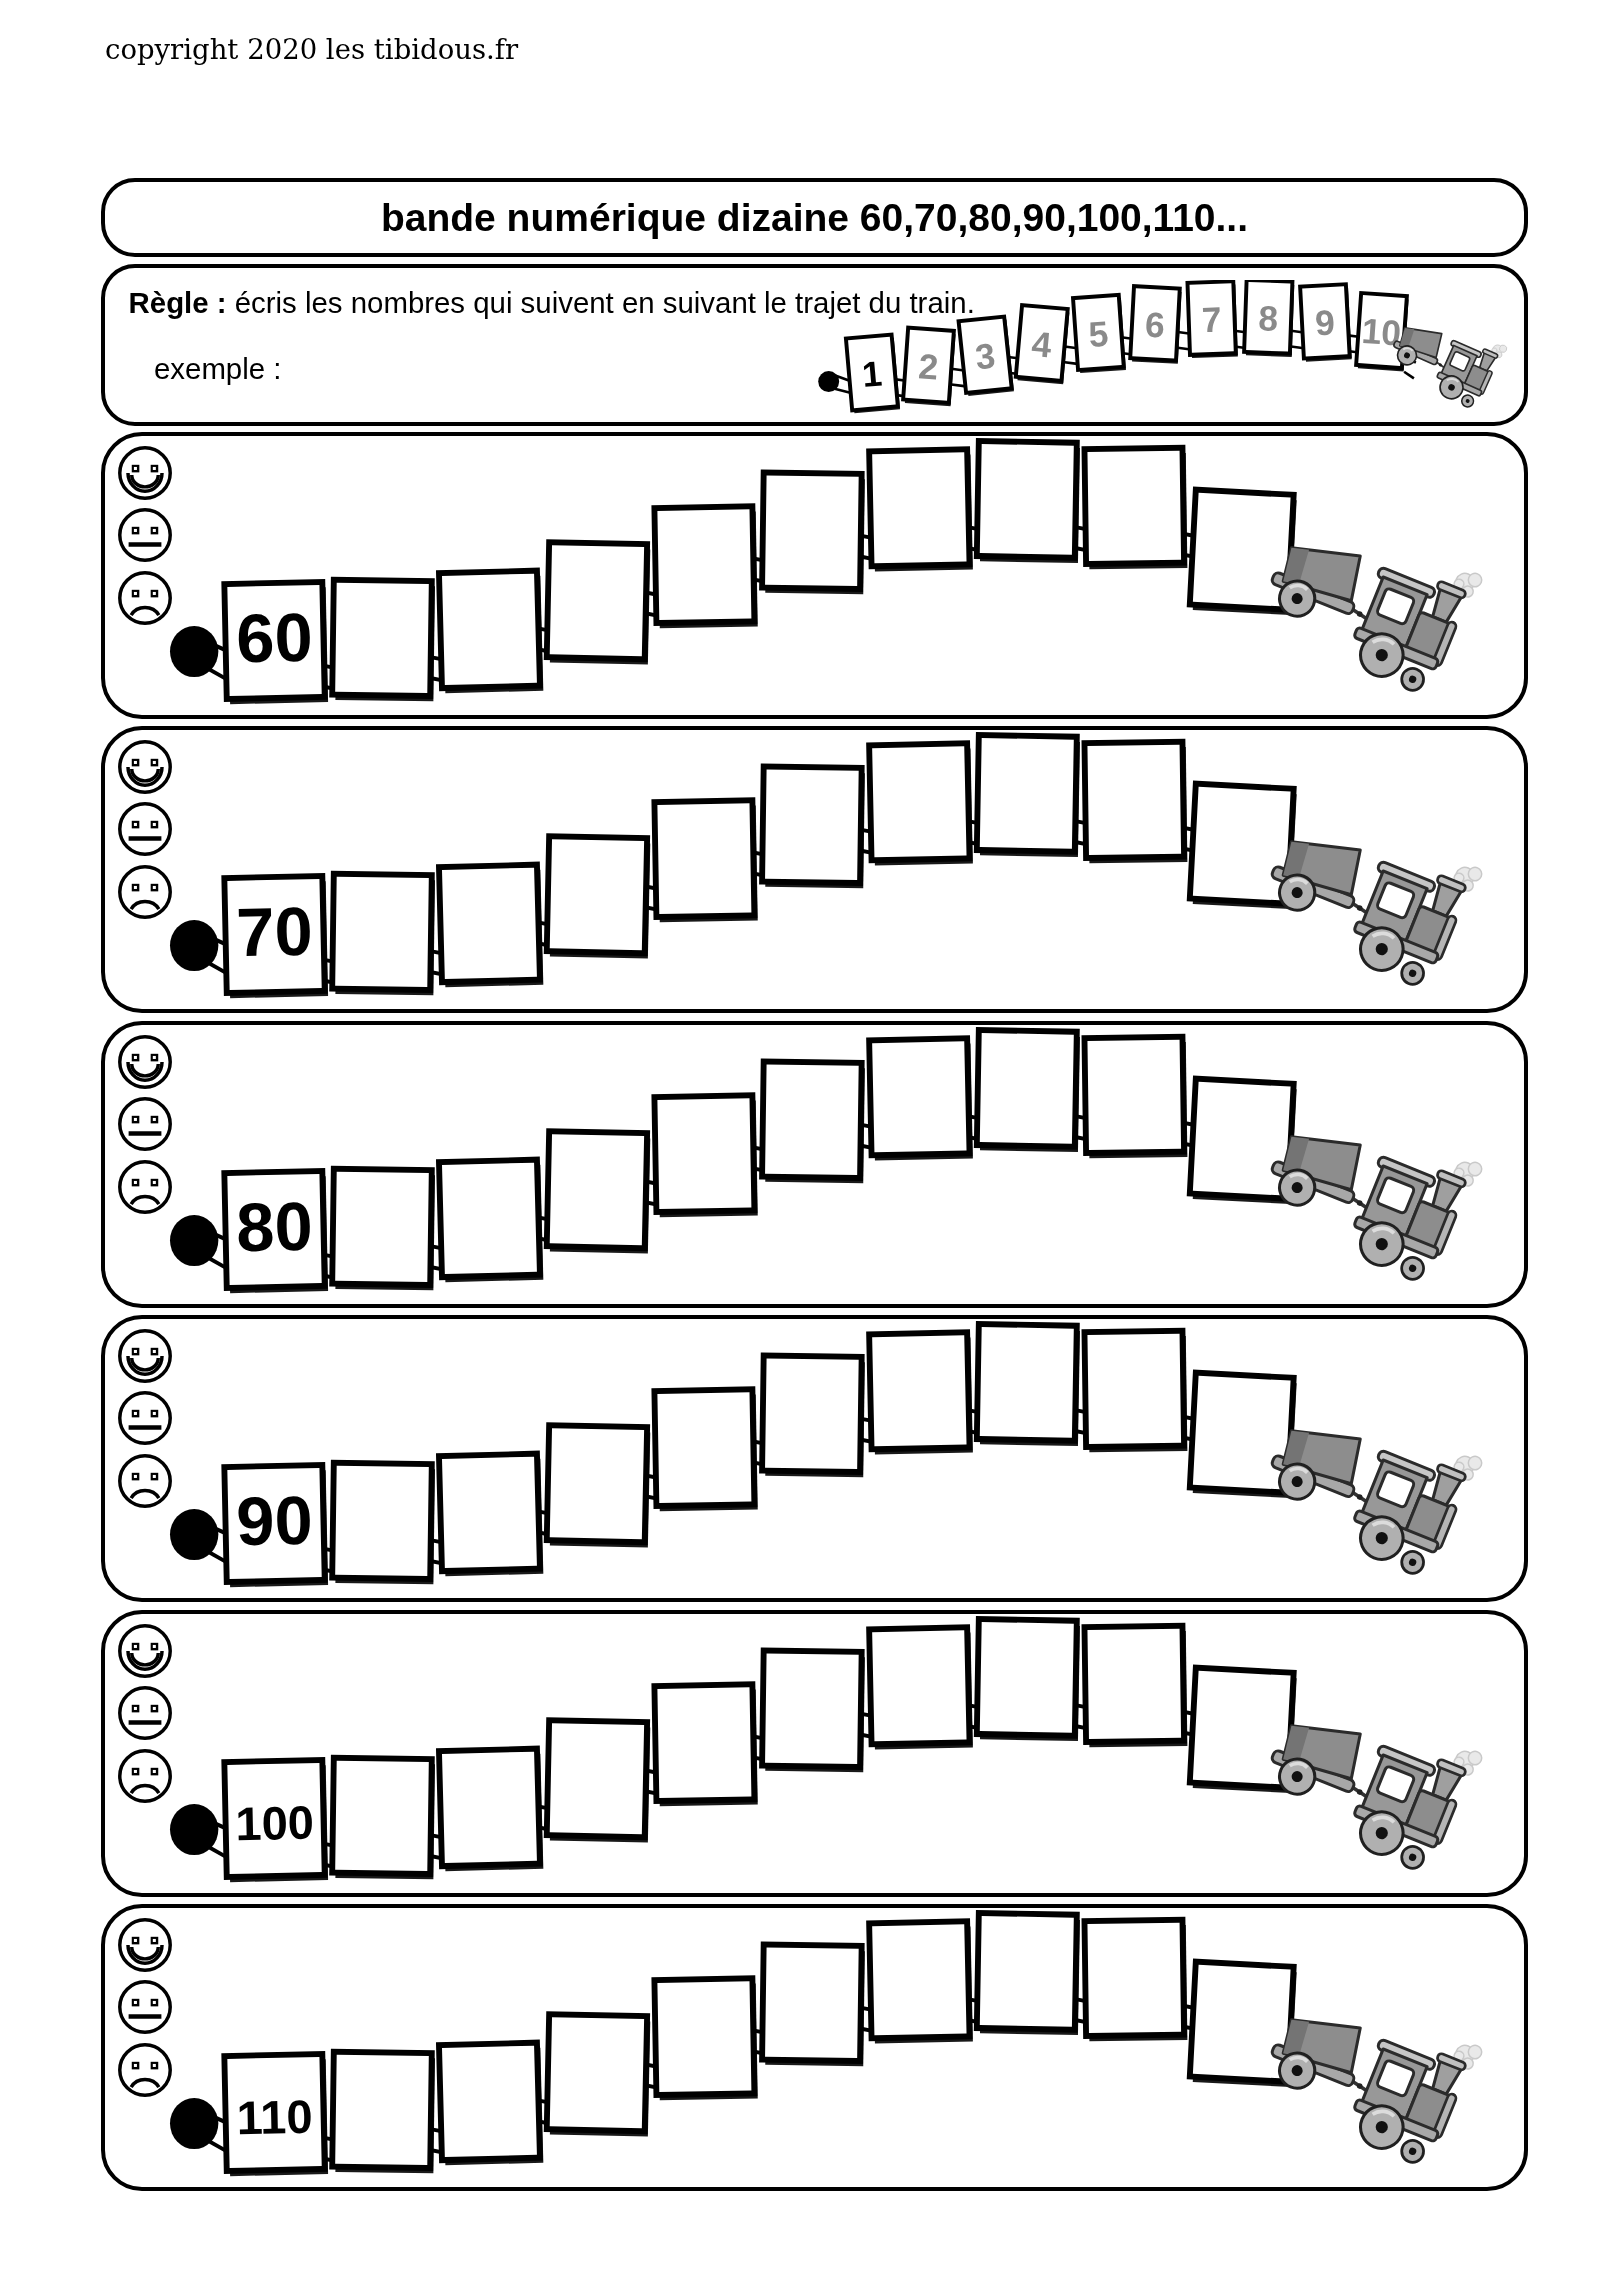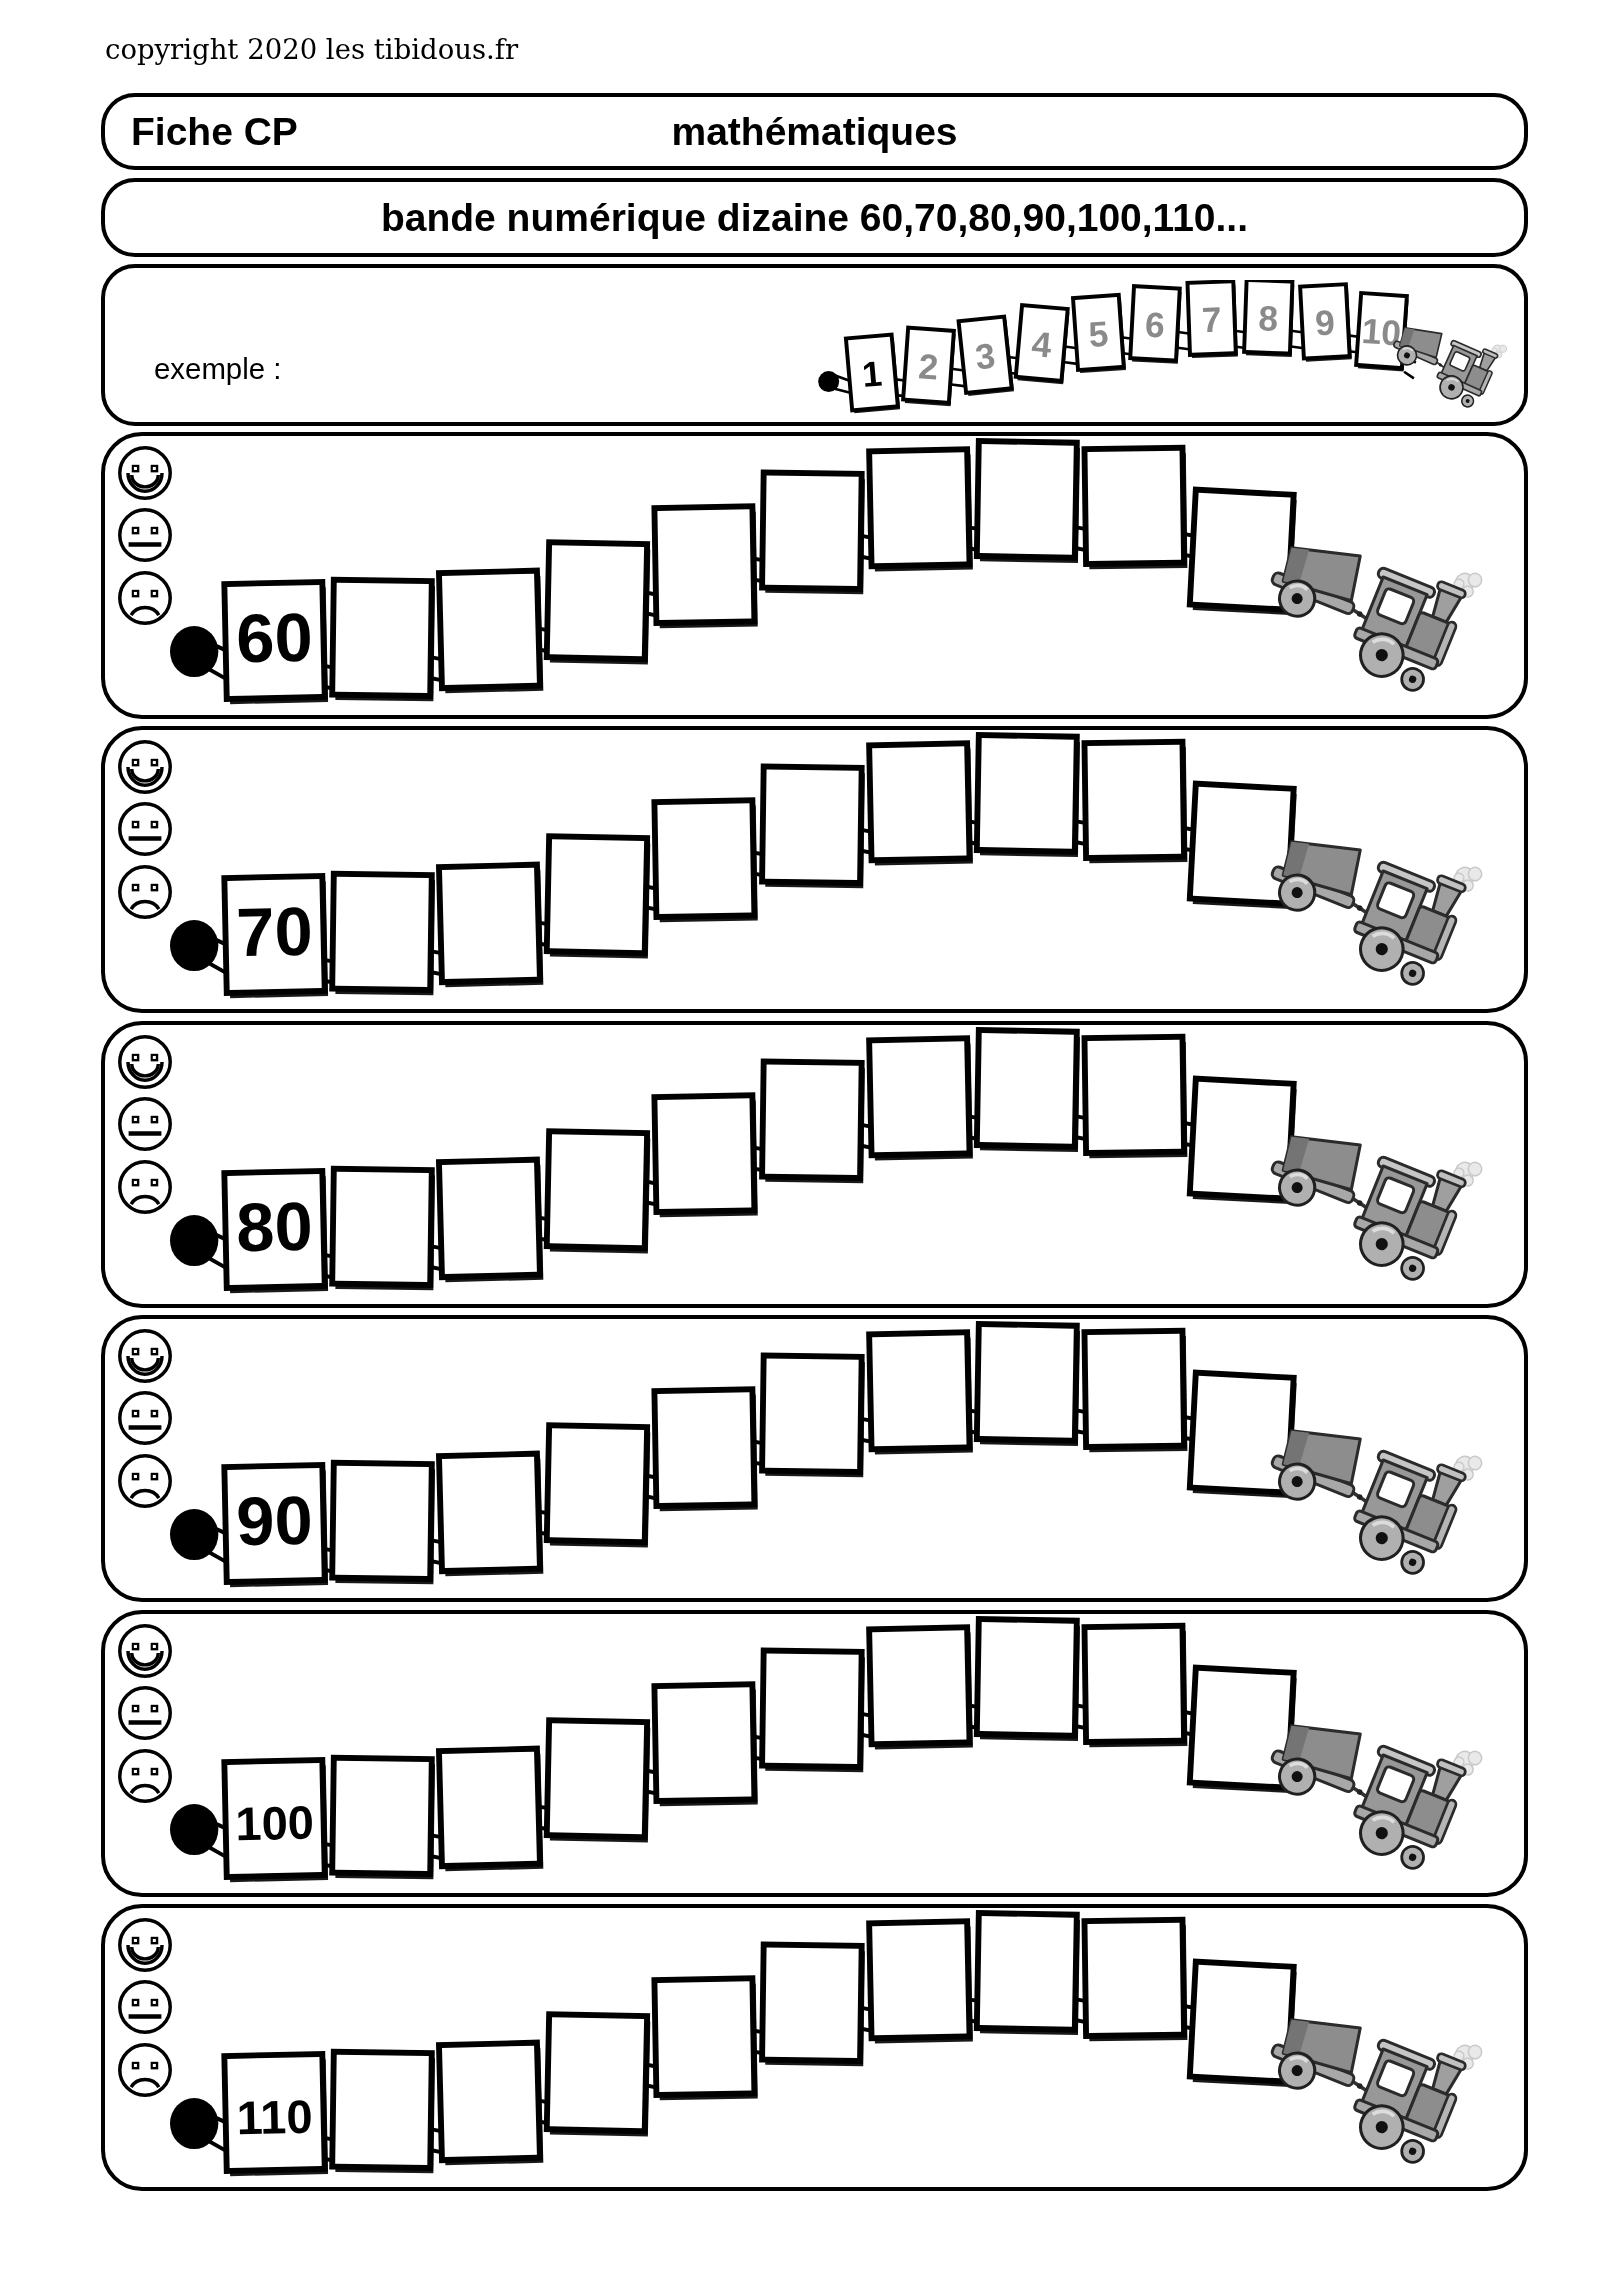--- a/index.html
+++ b/index.html
@@ -92,30 +92,27 @@
       <circle cx="276" cy="172" r="18" fill="#b0b0b0" stroke="#202020" stroke-width="4.5"></circle>
       <circle cx="276" cy="172" r="6" fill="#111"></circle>
     </g>
   </defs>
 </svg>
 
 <div class="page">
 
   <div class="copyright">copyright 2020 les tibidous.fr</div>
 
-  <header class="bar header">
-    <span class="sheet">Fiche CP</span>
-    <span class="subject">mathématiques</span>
-  </header>
 
   <div class="bar title">
     <span>bande numérique dizaine 60,70,80,90,100,110...</span>
   </div>
 
   <div class="bar rule">
+    <p class="rule-line"><b>Règle :</b> <span>écris les nombres qui suivent en suivant le trajet du train.</span></p>
     <p class="example-label">exemple :</p>
     <svg class="example-chain" viewBox="0 0 1080 212">
         <ellipse cx="27" cy="155" rx="16" ry="16" fill="#000"></ellipse>
         <line x1="38" y1="146" x2="60" y2="154" stroke="#000" stroke-width="4"></line>
         <line x1="36" y1="166" x2="60" y2="172" stroke="#000" stroke-width="4"></line>
         <line x1="125" y1="151" x2="147.5" y2="154" stroke="#000" stroke-width="4"></line>
         <line x1="125" y1="175" x2="147.5" y2="178" stroke="#000" stroke-width="4"></line>
         <line x1="211.5" y1="135" x2="234" y2="138" stroke="#000" stroke-width="4"></line>
         <line x1="211.5" y1="159" x2="234" y2="162" stroke="#000" stroke-width="4"></line>
         <line x1="298" y1="117" x2="320.5" y2="120" stroke="#000" stroke-width="4"></line>

